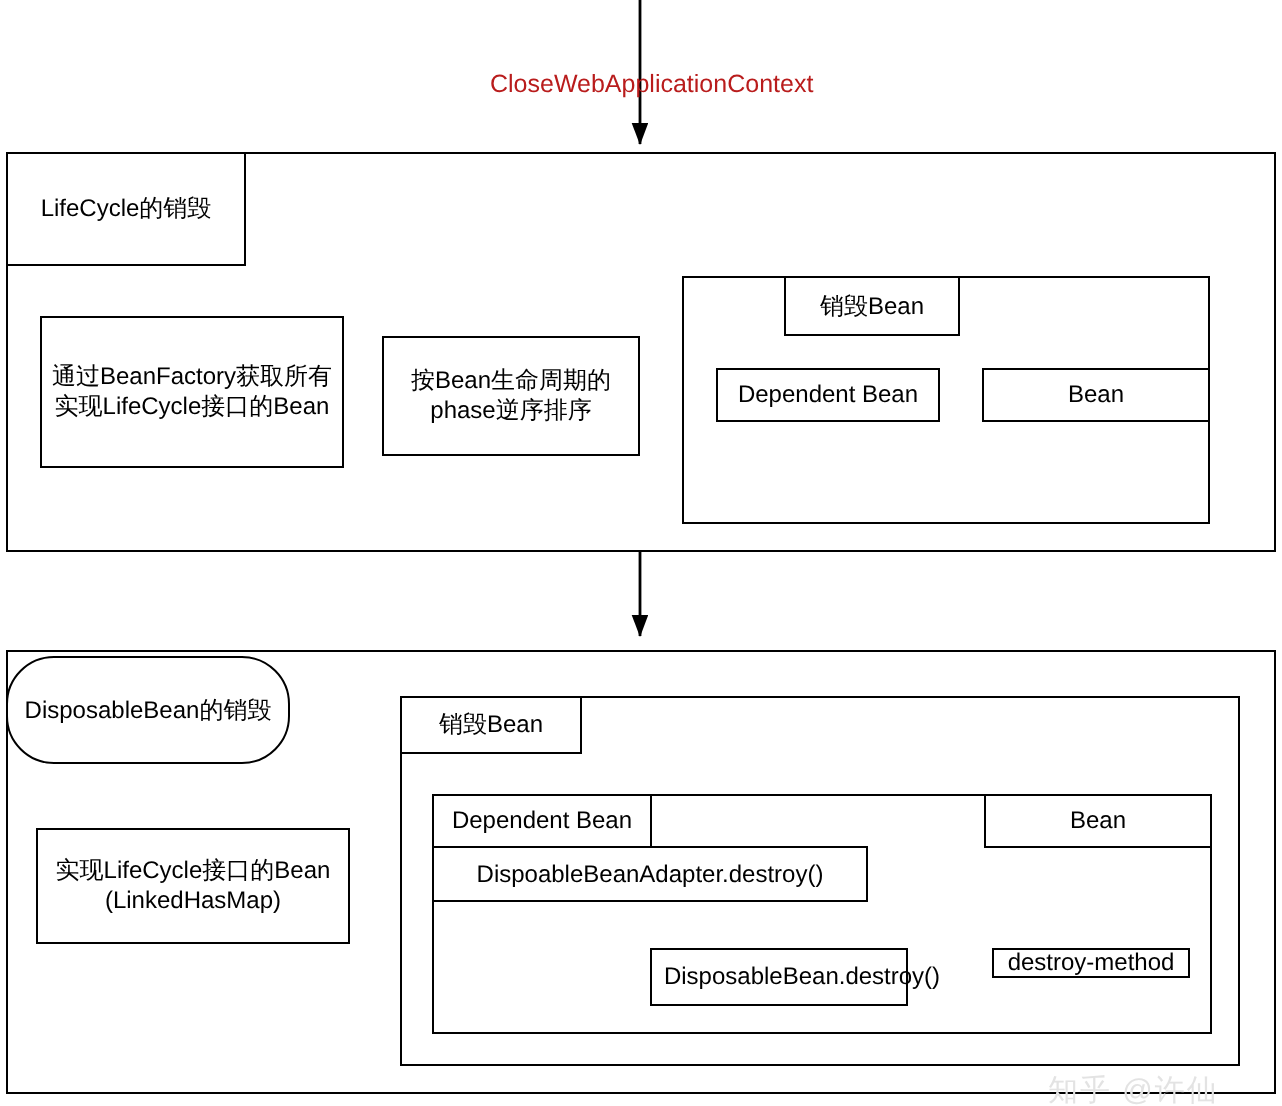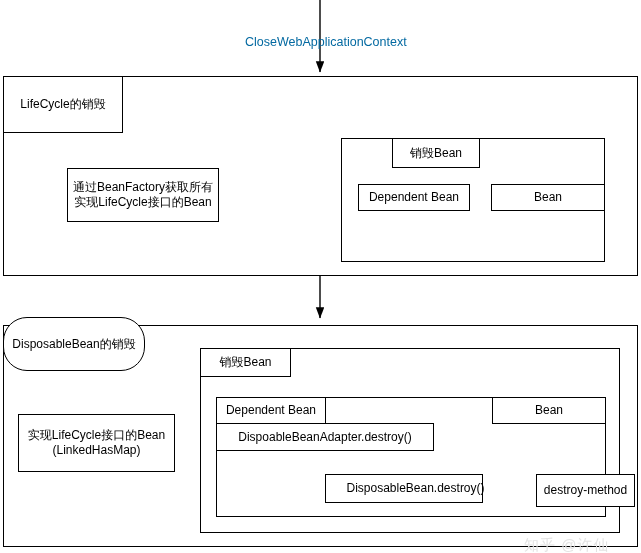--- a/index.html
+++ b/index.html
@@ -41,21 +41,21 @@
     box-sizing: border-box;
     border: 1.4px solid #000000;
     background: #ffffff;
   }
   .label-box {
     font-size: 12px;
   }
   .plain-text {
     position: absolute;
     font-size: 12.5px;
-    color: #0369a1;
+    color: #b91c1c;
     white-space: nowrap;
   }
   
   #arrows {
     position: absolute;
     left: 0;
     top: 0;
     width: 641px;
     height: 553px;
     pointer-events: none;
@@ -99,52 +99,54 @@
 
     <line x1="478" y1="488" x2="496" y2="488" stroke="#000000" stroke-width="1.4" marker-end="url(#ah)"></line>
   </svg>
 
   <div class="plain-text" style="left:245px; top:35px;">CloseWebApplicationContext</div>
 
   <div class="group" style="left:3px; top:76px; width:635px; height:200px;"></div>
 
   <div class="node label-box" style="left:3px; top:76px; width:120px; height:57px;">LifeCycle的销毁</div>
 
-  <div class="node" style="left:20px; top:168px; width:152px; height:54px;margin-left:47px;">通过BeanFactory获取所有
+  <div class="node" style="left:20px; top:158px; width:152px; height:76px;">通过BeanFactory获取所有
 实现LifeCycle接口的Bean</div>
 
+  <div class="node" style="left:191px; top:168px; width:129px; height:60px;">按Bean生命周期的
+phase逆序排序</div>
 
   <div class="group" style="left:341px; top:138px; width:264px; height:124px;"></div>
 
   <div class="node label-box" style="left:392px; top:138px; width:88px; height:30px;">销毁Bean</div>
 
   <div class="node" style="left:358px; top:184px; width:112px; height:27px;">Dependent Bean</div>
 
   <div class="node" style="left:491px; top:184px; width:114px; height:27px;">Bean</div>
 
 
   <div class="group" style="left:3px; top:325px; width:635px; height:222px;"></div>
 
-  <div class="node label-box" style="left:3px; top:317px; width:142px; height:54px;border-radius:24px;">DisposableBean的销毁</div>
+  <div class="node label-box" style="left:3px; top:328px; width:142px; height:54px;border-radius:24px;">DisposableBean的销毁</div>
 
   <div class="node" style="left:18px; top:414px; width:157px; height:58px;">实现LifeCycle接口的Bean
 (LinkedHasMap)</div>
 
   <div class="group" style="left:200px; top:348px; width:420px; height:185px;"></div>
 
   <div class="node label-box" style="left:200px; top:348px; width:91px; height:29px;">销毁Bean</div>
 
   <div class="group" style="left:216px; top:397px; width:390px; height:120px;"></div>
 
   <div class="node" style="left:216px; top:397px; width:110px; height:27px;">Dependent Bean</div>
 
   <div class="node" style="left:492px; top:397px; width:114px; height:27px;">Bean</div>
 
   <div class="node" style="left:216px; top:423px; width:218px; height:28px;">DispoableBeanAdapter.destroy()</div>
 
 
-  <div class="node" style="left:325px; top:474px; width:158px; height:29px;padding-left:26px;">DisposableBean.destroy()</div>
+  <div class="node" style="left:325px; top:474px; width:129px; height:29px;padding-left:26px;">DisposableBean.destroy()</div>
 
-  <div class="node" style="left:496px; top:474px; width:99px; height:33px;margin-left:40px;">destroy-method</div>
+  <div class="node" style="left:496px; top:474px; width:99px; height:15px;">destroy-method</div>
 
   <div class="watermark" style="left:524px; top:512px;margin-top:24px;">知乎 @许仙</div>
 
 </div>
 
 </body></html>

